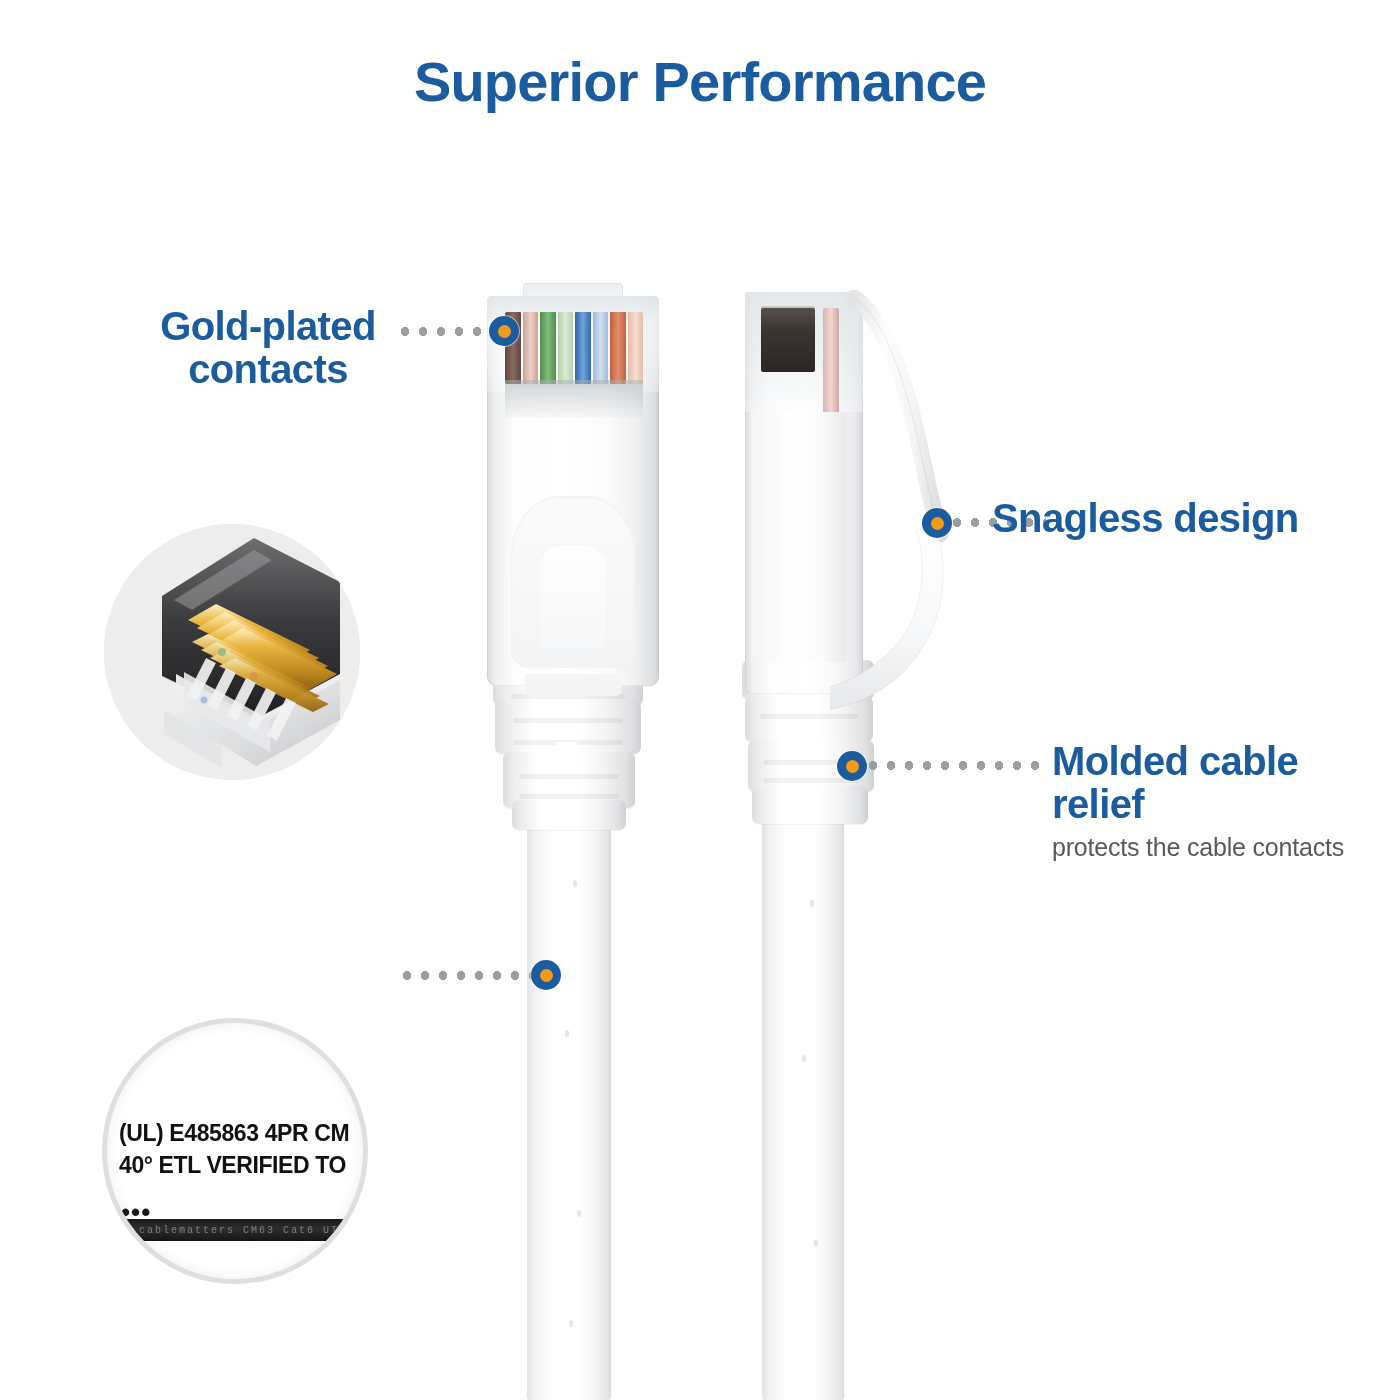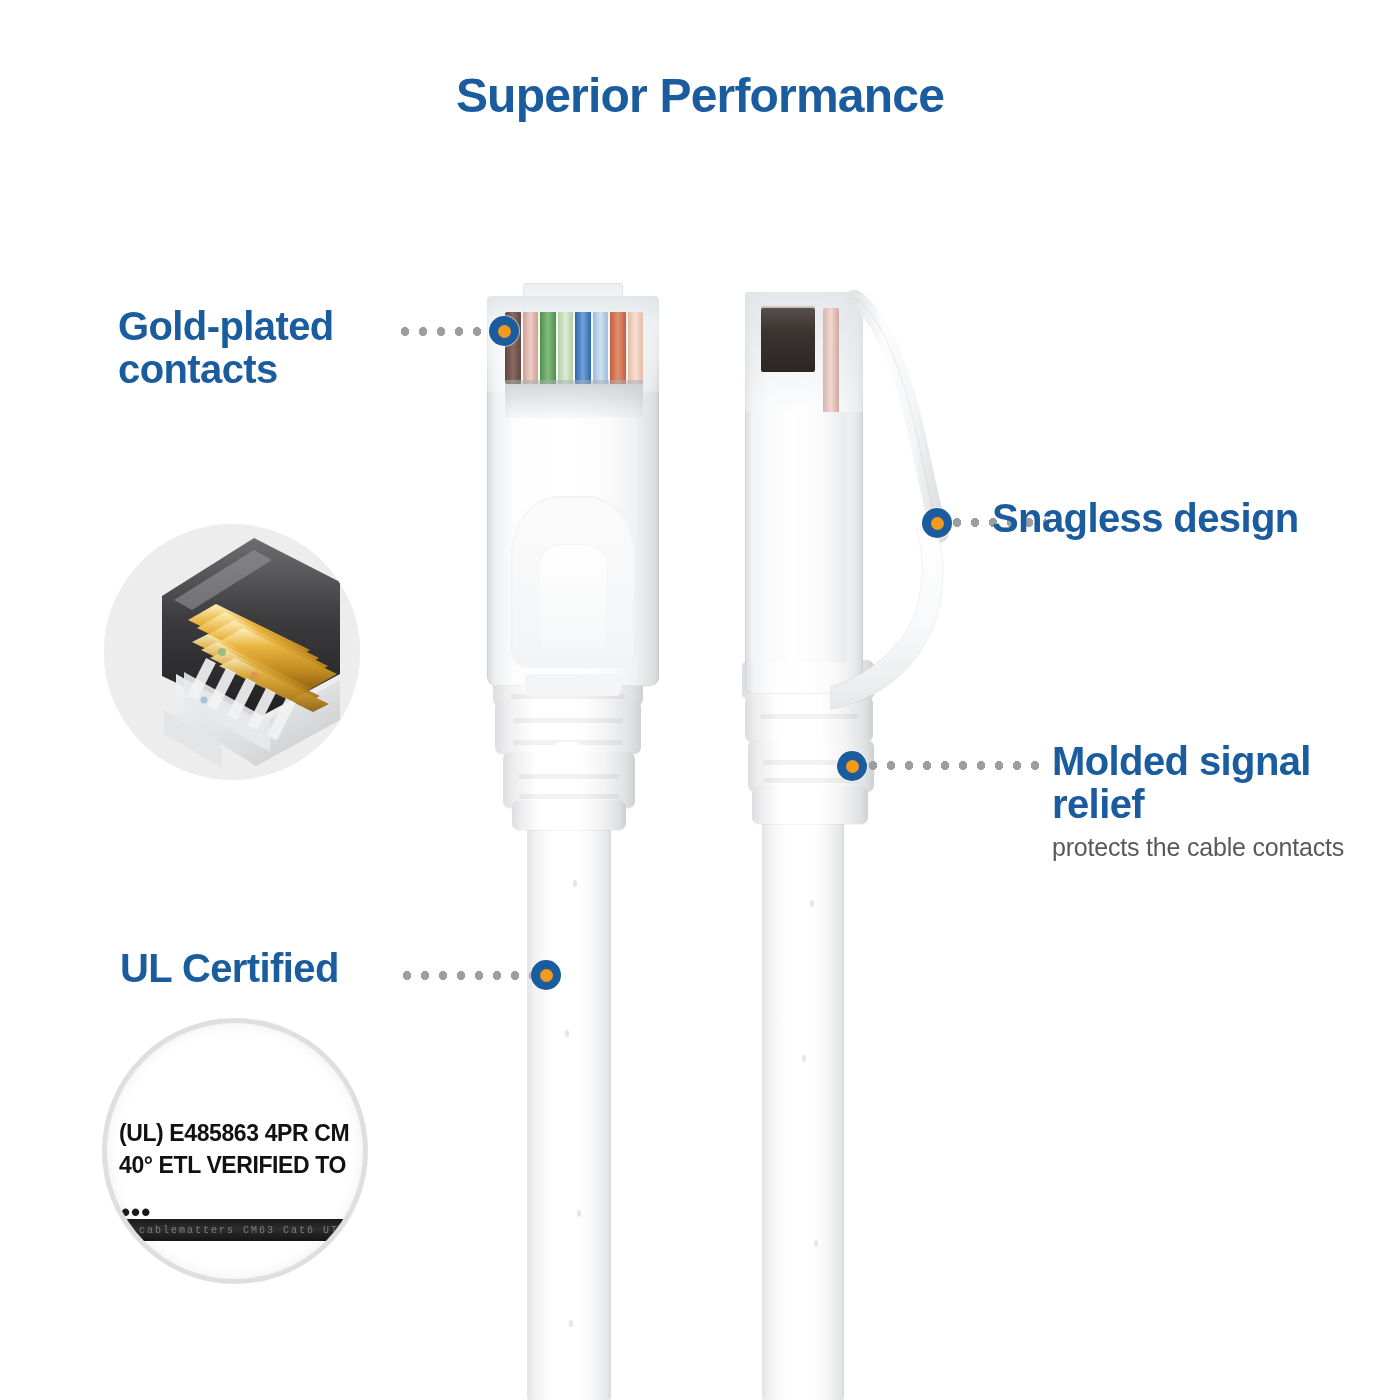--- a/index.html
+++ b/index.html
@@ -7,29 +7,29 @@
   body{
     width:1400px;height:1400px;
     background:#ffffff;
     font-family:"Liberation Sans","DejaVu Sans",sans-serif;
     overflow:hidden;
   }
   #stage{position:relative;width:1400px;height:1400px;background:#fff;}
 
   
   .title{
-    position:absolute;left:0;top:68px;width:1400px;
+    position:absolute;left:0;top:49px;width:1400px;
     text-align:center;
-    font-size:48px;font-weight:bold;
+    font-size:56px;font-weight:bold;
     letter-spacing:-0.8px;
     color:#1b5c9e;
   }
 
   
-  .callout{position:absolute;}
+  .callout{position:absolute;text-align:center;}
   .callout .head{
     font-size:40px;font-weight:bold;color:#1b5c9e;
     line-height:1.08;letter-spacing:-0.6px;
   }
   .callout .sub{
     font-size:25px;font-weight:normal;color:#58595b;
     line-height:1.18;margin-top:7px;letter-spacing:-0.2px;
   }
   .callout.right{text-align:left;}
 
@@ -390,26 +390,23 @@
 
   <div class="marker" id="marker-gold"></div>
   <div class="marker" id="marker-ul"></div>
   <div class="marker" id="marker-snagless"></div>
   <div class="marker" id="marker-molded"></div>
 
   <div class="callout" id="callout-gold">
     <div class="head">Gold-plated contacts</div>
   </div>
 
-  <div class="callout" id="callout-ul">
-    <div class="head">UL Certified</div>
-  </div>
 
   <div class="callout right" id="callout-snagless">
     <div class="head">Snagless design</div>
   </div>
 
   <div class="callout right" id="callout-molded">
-    <div class="head">Molded signal relief</div>
+    <div class="head">Molded cable relief</div>
     <div class="sub">protects the cable contacts</div>
   </div>
 
 </div>
 
 </body></html>

